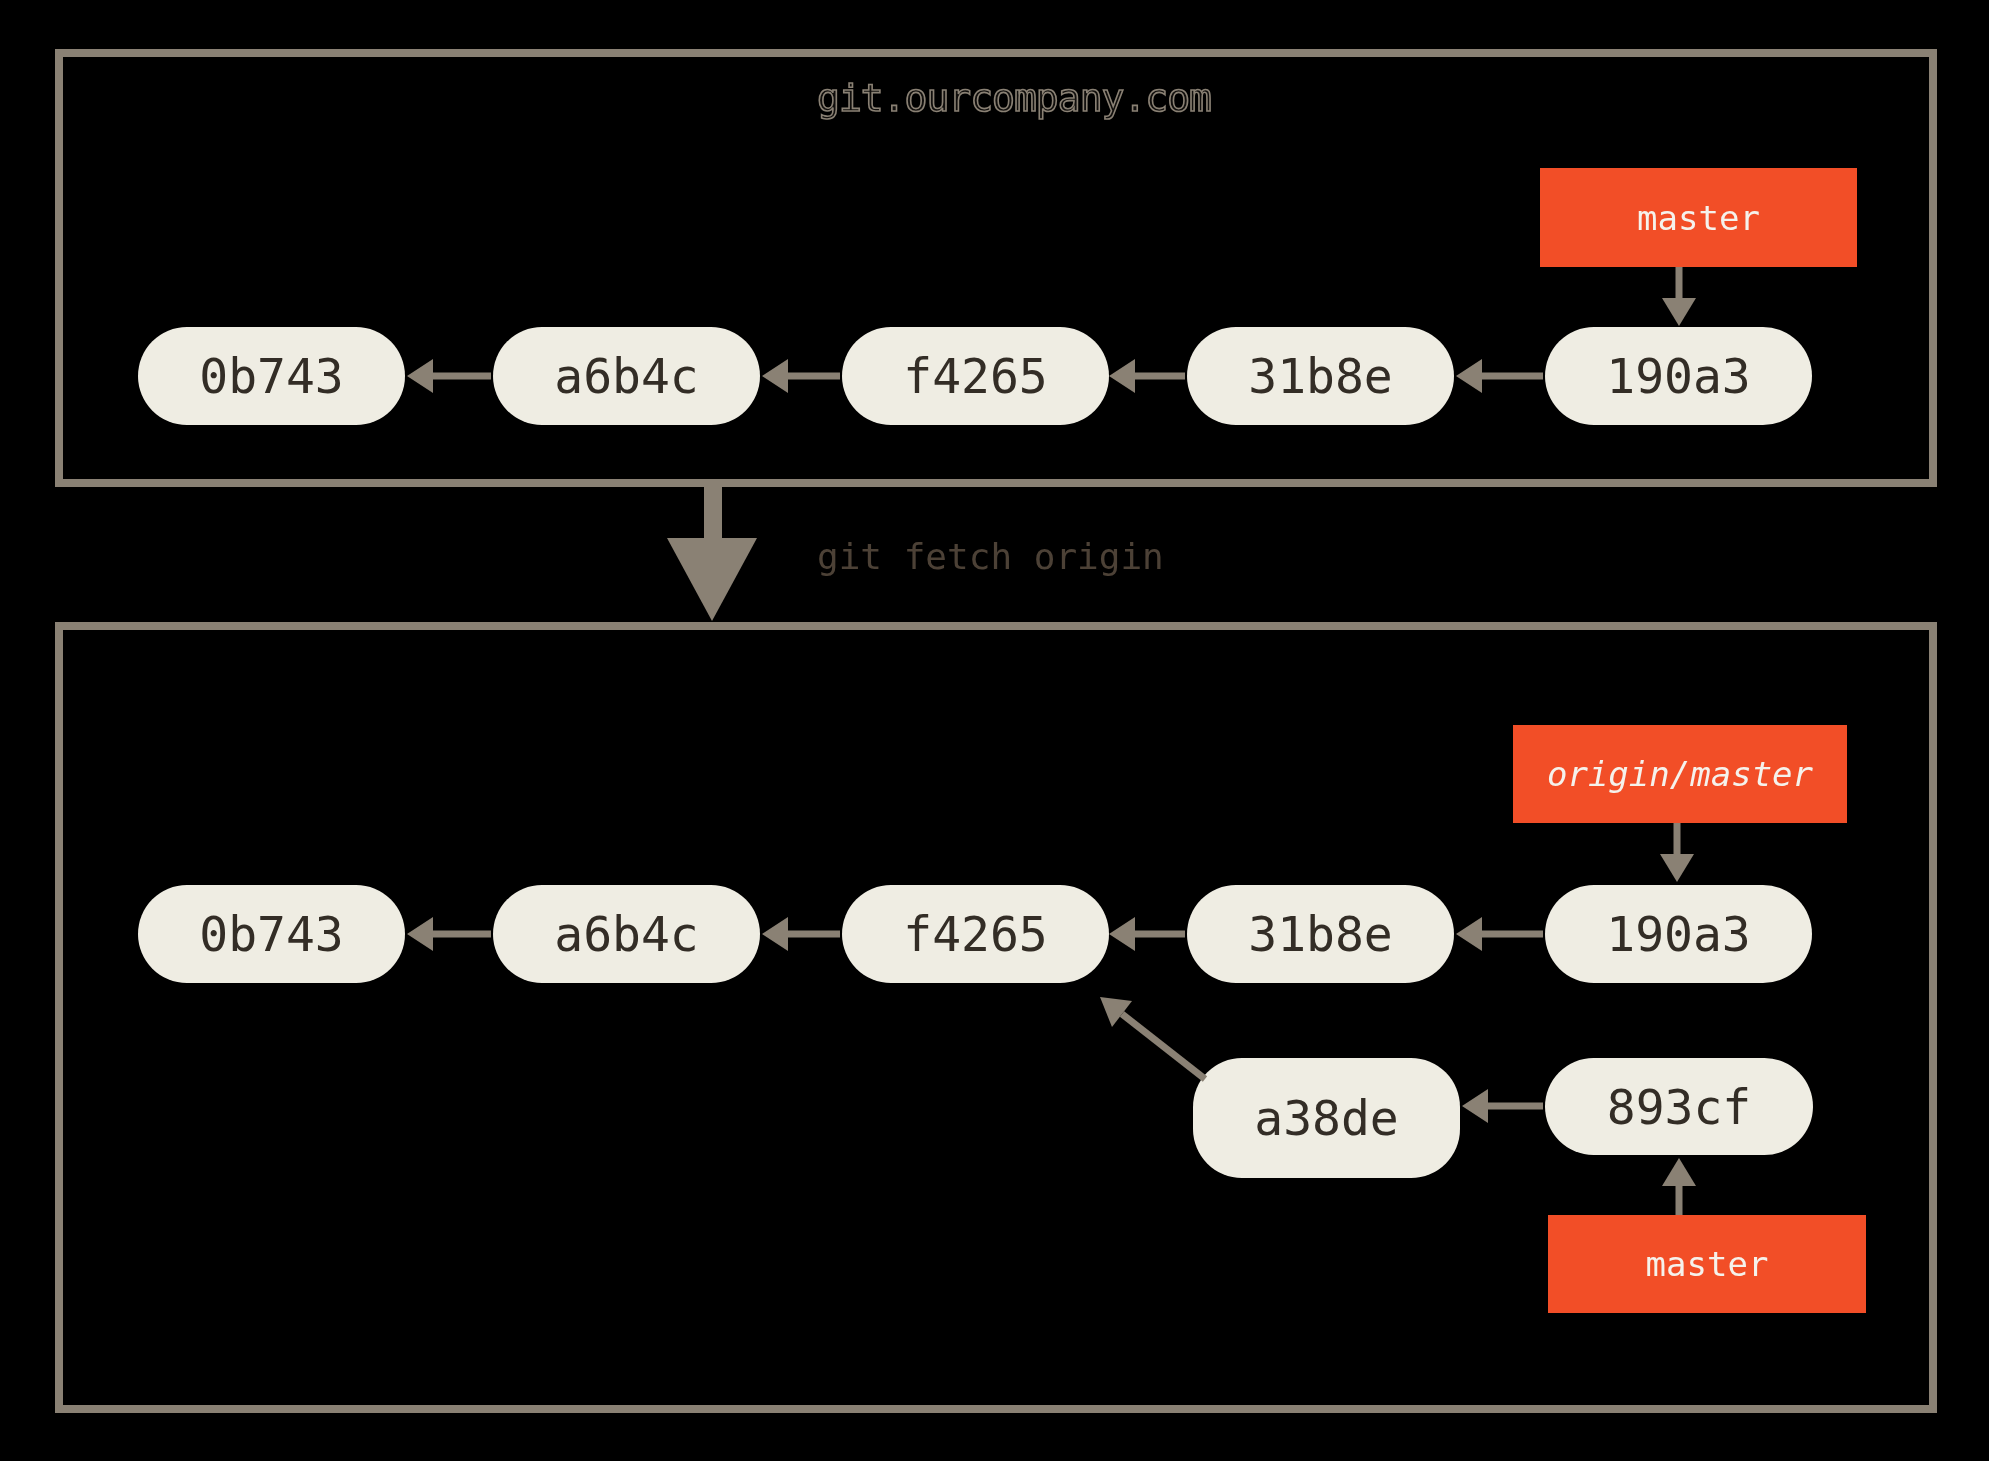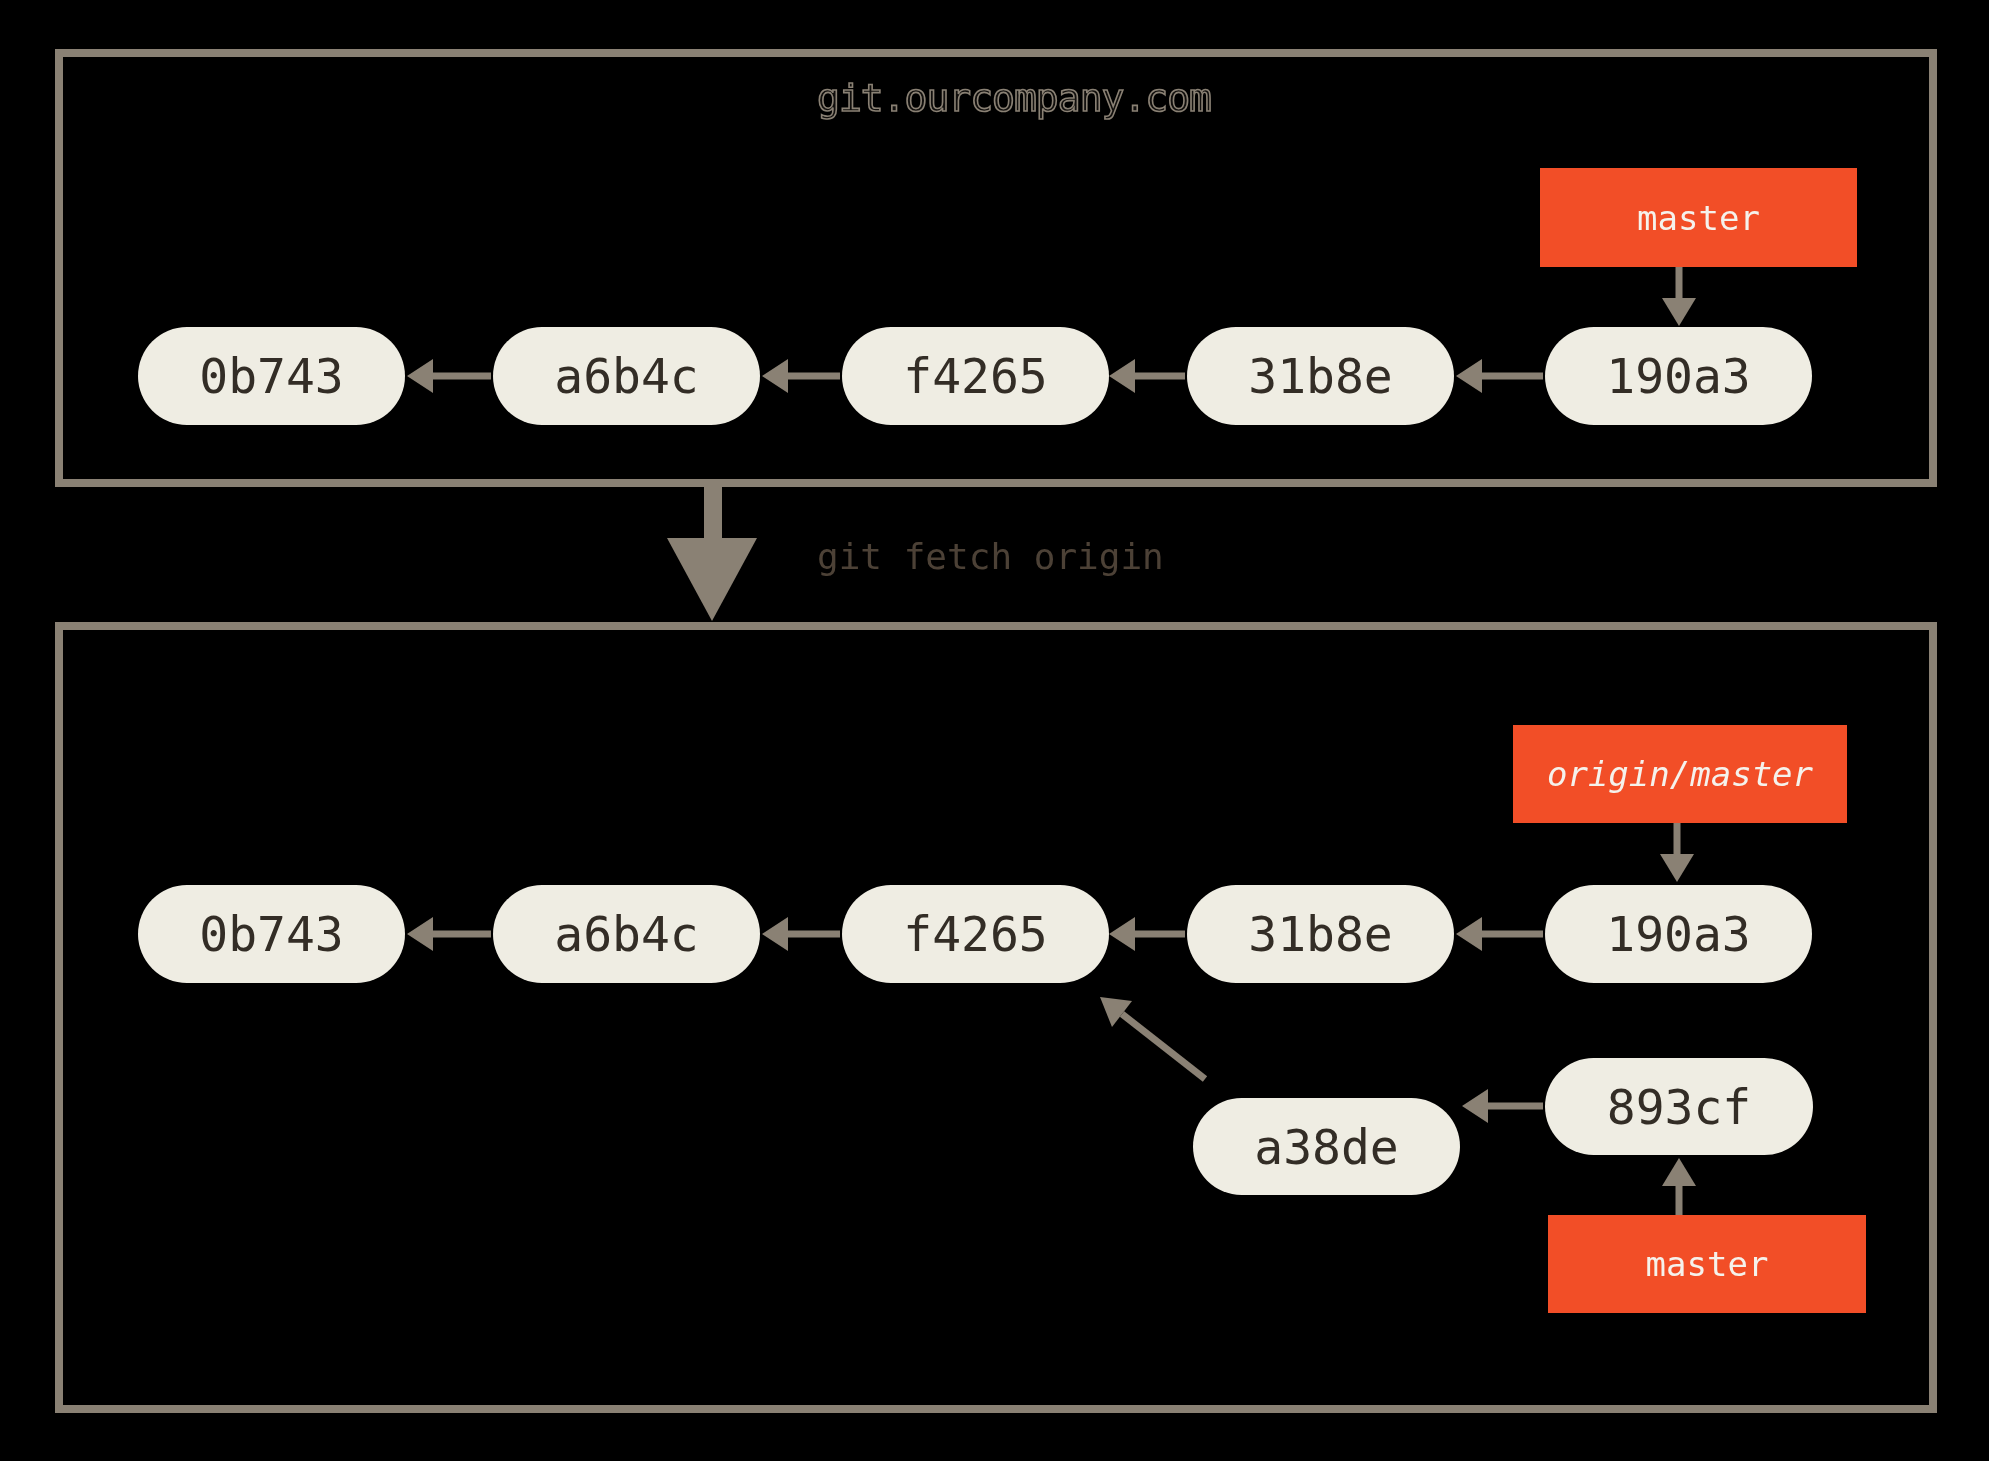--- a/index.html
+++ b/index.html
@@ -64,21 +64,21 @@
   <div class="repo-box" style="left:55px;top:622px;width:1882px;height:791px;"></div>
 
   <div class="branch" style="left:1513px;top:725px;width:334px;height:98px;font-style:italic;">origin/master</div>
 
   <div class="commit" style="left:138px;top:885px;">0b743</div>
   <div class="commit" style="left:493px;top:885px;">a6b4c</div>
   <div class="commit" style="left:842px;top:885px;">f4265</div>
   <div class="commit" style="left:1187px;top:885px;">31b8e</div>
   <div class="commit" style="left:1545px;top:885px;">190a3</div>
 
-  <div class="commit" style="left:1193px;top:1058px;height:97px;margin-top:40px;">a38de</div>
+  <div class="commit" style="left:1193px;top:1058px;height:120px;">a38de</div>
   <div class="commit" style="left:1545px;top:1058px;height:97px;width:268px;">893cf</div>
 
   <div class="branch" style="left:1548px;top:1215px;width:318px;height:98px;">master</div>
 
   <svg class="overlay" viewBox="0 0 1989 1461">
 
     <g>
       <line class="arrow-line" x1="431" y1="376" x2="491" y2="376"></line>
       <polygon class="arrow-head" points="407,376 433,359 433,393"></polygon>
       <line class="arrow-line" x1="786" y1="376" x2="840" y2="376"></line>

